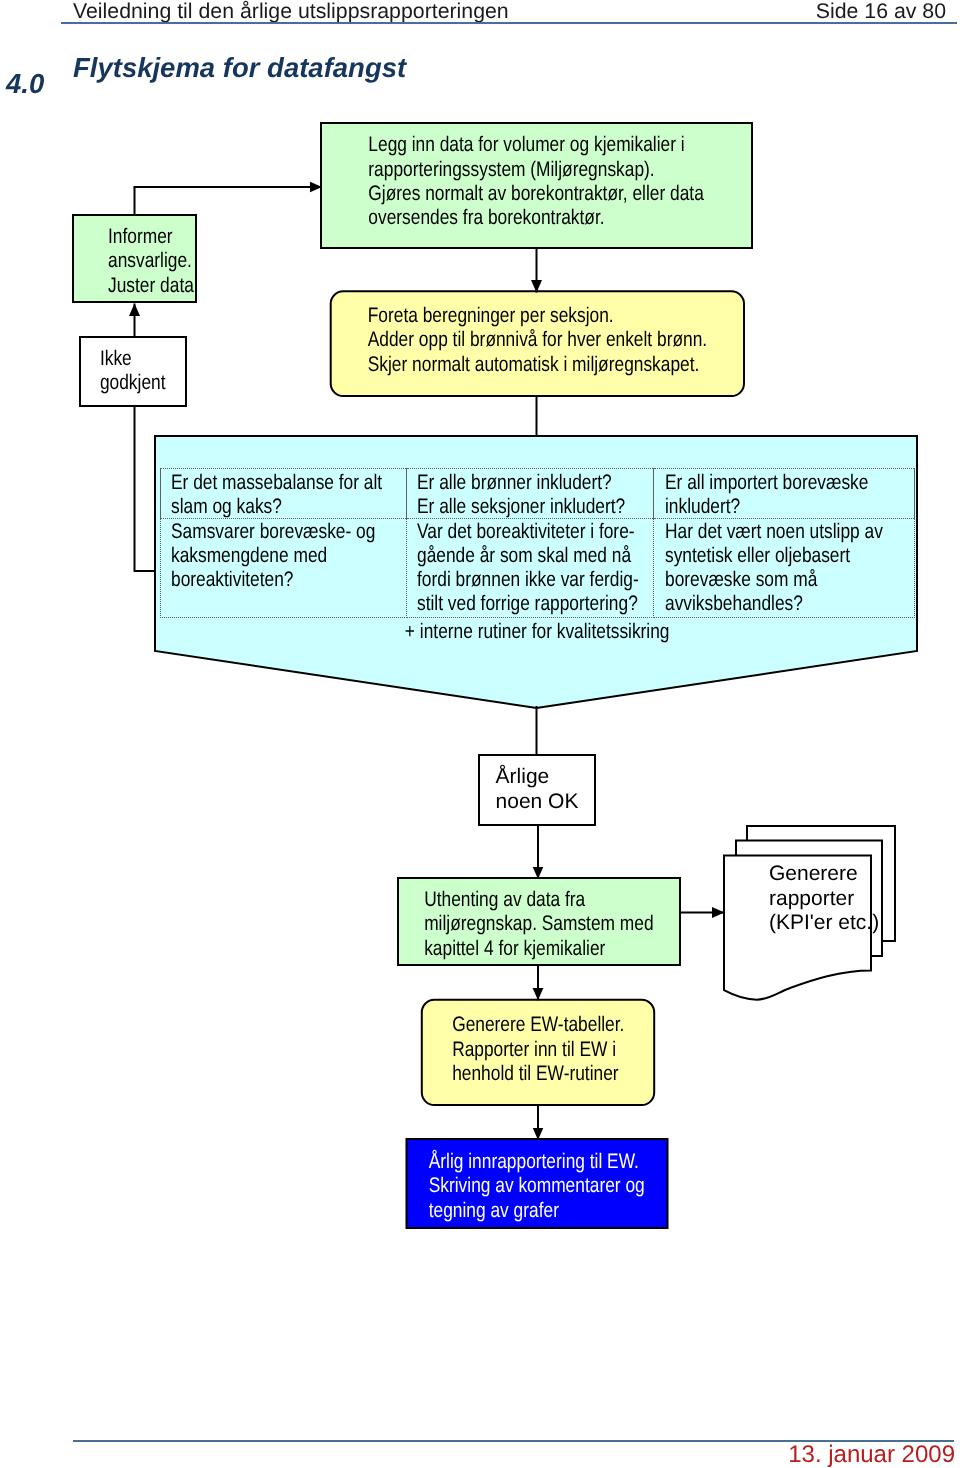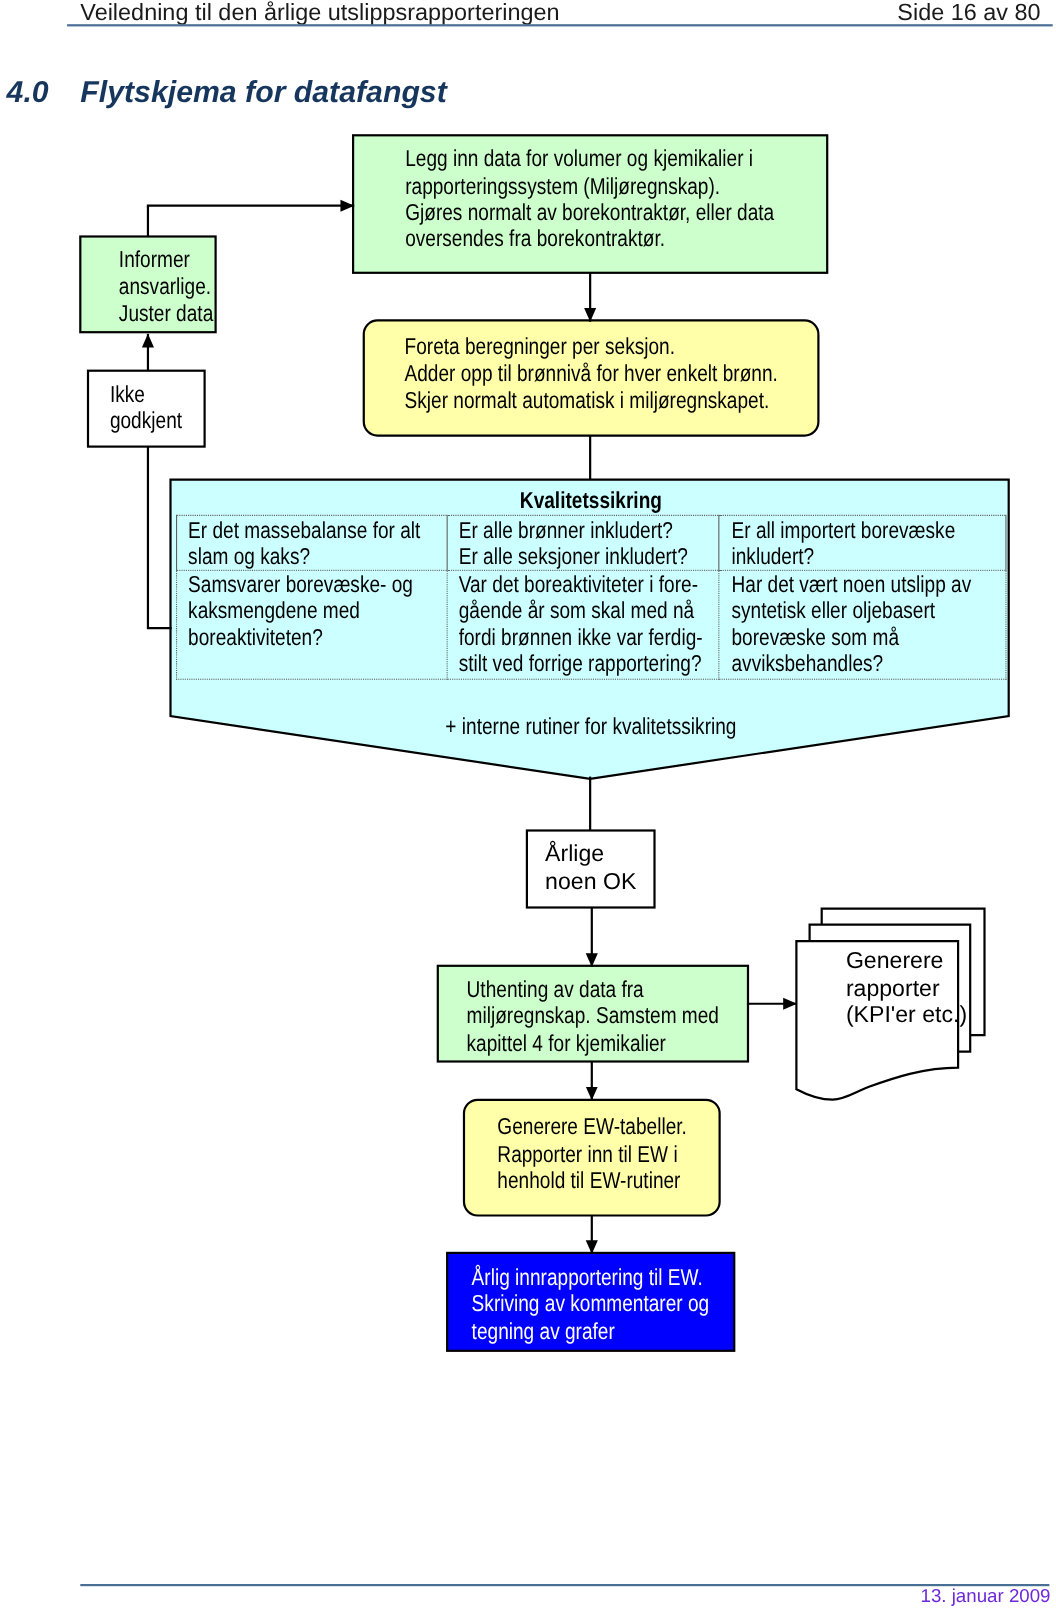--- a/index.html
+++ b/index.html
@@ -8,24 +8,24 @@
        font-family:"Liberation Sans", sans-serif;
        -webkit-font-smoothing:antialiased;text-rendering:geometricPrecision;}
   .page{position:relative;width:960px;height:1468px;overflow:hidden;border-radius:19px;}
   
   .hdr{position:absolute;left:0;top:0;width:960px;height:40px;}
   .hdr-left{position:absolute;left:73px;top:-1px;font-size:21.3px;color:#1a1a1a;white-space:nowrap;}
   .hdr-right{position:absolute;right:14px;top:-1px;font-size:21.3px;color:#1a1a1a;white-space:nowrap;}
   .hdr-rule{position:absolute;left:61px;top:22px;width:896px;height:2px;background:#4a6f95;}
   
   .ftr-rule{position:absolute;left:73px;top:1440px;width:881px;height:2px;background:#4a6f95;}
-  .ftr-right{position:absolute;right:5px;top:1441px;font-size:17px;color:#6d28d9;white-space:nowrap;}
+  .ftr-right{position:absolute;right:5px;top:1441px;font-size:24px;color:#b91c1c;white-space:nowrap;}
   
   .h2num{position:absolute;left:6px;top:68px;font-size:27.5px;font-weight:bold;font-style:italic;color:#17365d;}
-  .h2txt{position:absolute;left:73px;top:68px;font-size:27.5px;font-weight:bold;font-style:italic;color:#17365d;}
+  .h2txt{position:absolute;left:73px;top:52px;font-size:27.5px;font-weight:bold;font-style:italic;color:#17365d;}
   
   .dg{position:absolute;left:0;top:0;width:960px;height:1468px;}
   .lbl{position:absolute;display:flex;align-items:flex-start;justify-content:center;
        color:#000;}
   .lbl > span{font-size:21px;line-height:24.4px;white-space:pre;display:inline-block;
        transform:scaleX(0.826);transform-origin:center top;}
   .lbl.left{justify-content:flex-end;text-align:left;}
   .lbl.left > span{transform-origin:left top;}
   .lbl.nocond > span{transform:none;}
   .lbl.lh25 > span{line-height:25.1px;}
@@ -37,21 +37,21 @@
   .qa{position:absolute;left:160px;top:468.4px;width:754px;border-collapse:collapse;
       table-layout:fixed;}
   .qa tr:first-child{height:49.5px;}
   .qa tr:last-child{height:98.9px;}
   .qa td{border:1px dotted #606060;padding:0;vertical-align:top;box-sizing:border-box;}
   .qa tr:first-child td{border-left:1px solid #606060;border-right:1px solid #606060;}
   .qa td > span{font-size:21px;line-height:24px;white-space:pre;display:inline-block;
       transform:scaleX(0.826);transform-origin:left top;margin-left:10.3px;
       position:relative;top:1.4px;}
   .qa-note{position:absolute;left:160px;top:618px;width:754px;height:27px;
-      display:flex;align-items:center;justify-content:center;margin-top:29px;}
+      display:flex;align-items:center;justify-content:center;}
   .qa-note > span{font-size:21px;line-height:24px;white-space:pre;display:inline-block;
       transform:scaleX(0.826);}
 </style>
 </head>
 <body>
 
 <div class="page">
   <div class="hdr">
     <div class="hdr-left">Veiledning til den årlige utslippsrapporteringen</div>
     <div class="hdr-right">Side 16 av 80</div>
@@ -136,23 +136,20 @@
         <span>Generere EW-tabeller.
 Rapporter inn til EW i
 henhold til EW-rutiner</span>
       </div>
     <div class="lbl white" style="left:406px;top:1150px;width:261px;">
         <span>Årlig innrapportering til EW.
 Skriving av kommentarer og
 tegning av grafer</span>
       </div>
 
-    <div class="qa-title">
-        <span>Kvalitetssikring</span>
-      </div>
     <table class="qa">
         <tbody id="qa-body">
           <tr>
             <td style="width: 245.6px;"><span>Er det massebalanse for alt
 slam og kaks?</span></td>
             <td style="width: 247.8px;"><span>Er alle brønner inkludert?
 Er alle seksjoner inkludert?</span></td>
             <td style="width: 260.6px;"><span>Er all importert borevæske
 inkludert?</span></td>
           </tr>

